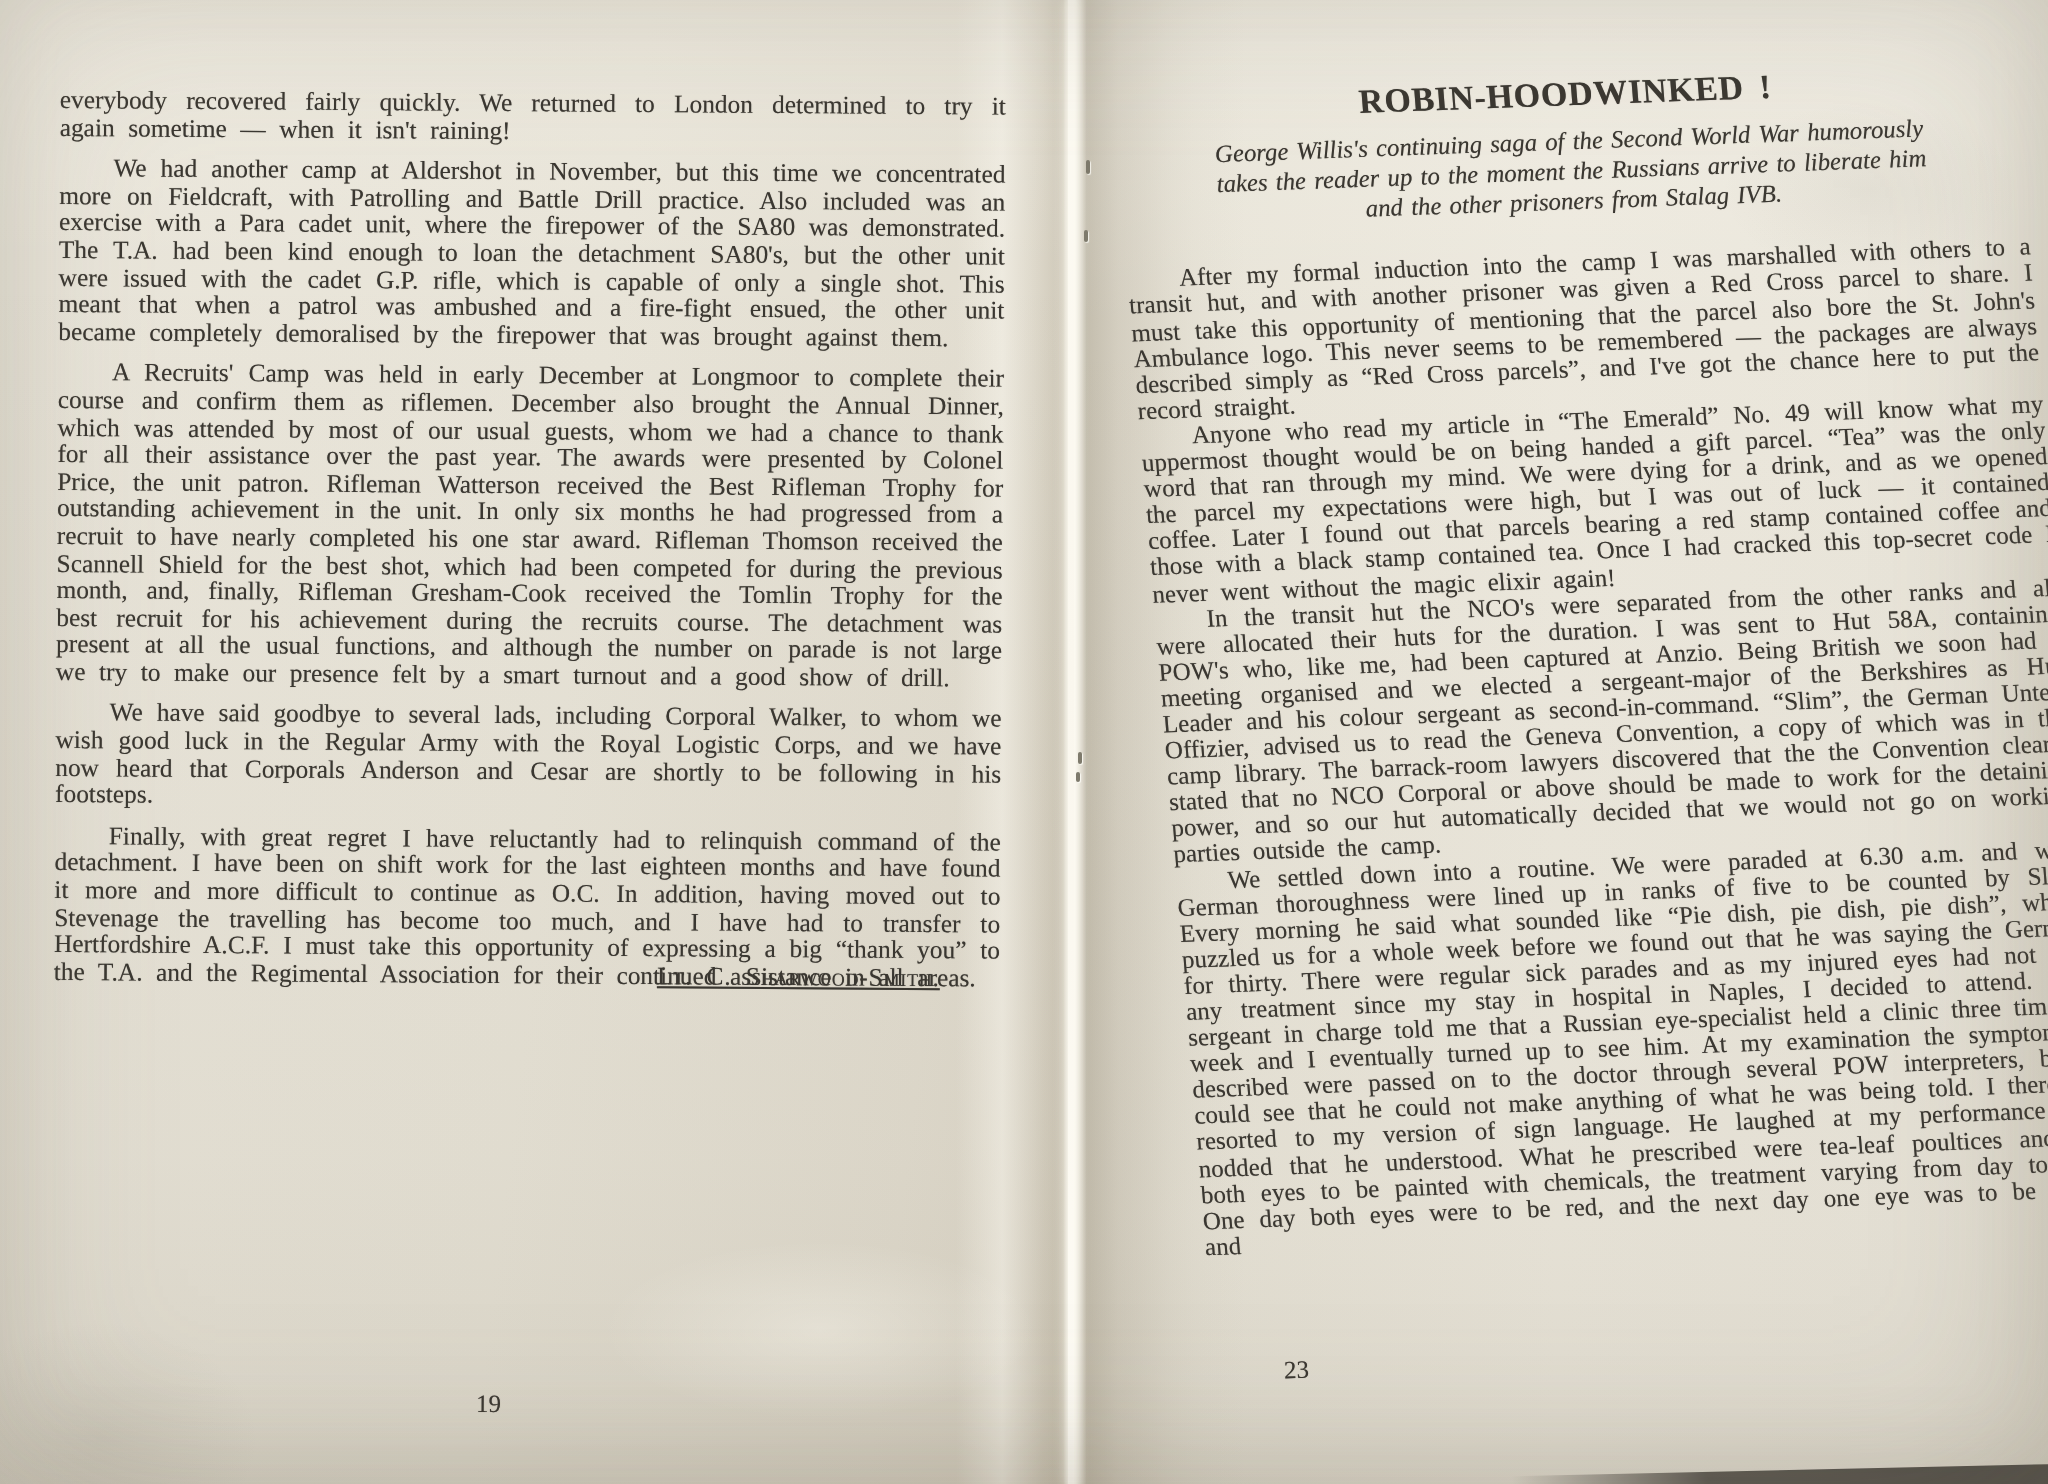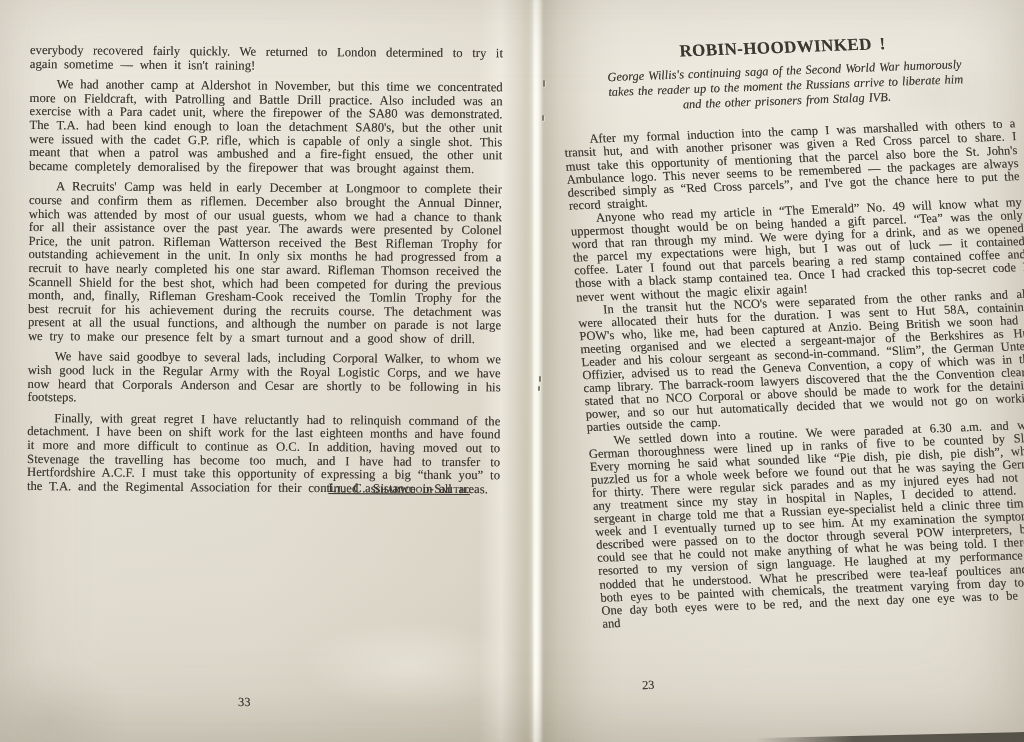--- a/index.html
+++ b/index.html
@@ -193,21 +193,21 @@
     <h1 class="article-title">ROBIN-HOODWINKED !</h1>
     <div class="standfirst">George Willis's continuing saga of the Second World War humorously
 takes the reader up to the moment the Russians arrive to liberate him
 and the other prisoners from Stalag IVB.</div>
     <p class="para">After my formal induction into the camp I was marshalled with others to a transit hut, and with another prisoner was given a Red Cross parcel to share. I must take this opportunity of mentioning that the parcel also bore the St. John's Ambulance logo. This never seems to be remembered — the packages are always described simply as “Red Cross parcels”, and I've got the chance here to put the record straight.</p>
     <p class="para">Anyone who read my article in “The Emerald” No. 49 will know what my uppermost thought would be on being handed a gift parcel. “Tea” was the only word that ran through my mind. We were dying for a drink, and as we opened the parcel my expectations were high, but I was out of luck — it contained coffee. Later I found out that parcels bearing a red stamp contained coffee and those with a black stamp contained tea. Once I had cracked this top-secret code I never went without the magic elixir again!</p>
     <p class="para">In the transit hut the NCO's were separated from the other ranks and all were allocated their huts for the duration. I was sent to Hut 58A, containing POW's who, like me, had been captured at Anzio. Being British we soon had a meeting organised and we elected a sergeant-major of the Berkshires as Hut Leader and his colour sergeant as second-in-command. “Slim”, the German Unter-Offizier, advised us to read the Geneva Convention, a copy of which was in the camp library. The barrack-room lawyers discovered that the the Convention clearly stated that no NCO Corporal or above should be made to work for the detaining power, and so our hut automatically decided that we would not go on working parties outside the camp.</p>
     <p class="para">We settled down into a routine. We were paraded at 6.30 a.m. and with German thoroughness were lined up in ranks of five to be counted by Slim. Every morning he said what sounded like “Pie dish, pie dish, pie dish”, which puzzled us for a whole week before we found out that he was saying the German for thirty. There were regular sick parades and as my injured eyes had not had any treatment since my stay in hospital in Naples, I decided to attend. The sergeant in charge told me that a Russian eye-specialist held a clinic three times a week and I eventually turned up to see him. At my examination the symptoms I described were passed on to the doctor through several POW interpreters, but I could see that he could not make anything of what he was being told. I therefore resorted to my version of sign language. He laughed at my performance and nodded that he understood. What he prescribed were tea-leaf poultices and for both eyes to be painted with chemicals, the treatment varying from day to day. One day both eyes were to be red, and the next day one eye was to be green and</p>
   </div>
 
-  <div class="pagenum left">33</div>
+  <div class="pagenum left">19</div>
   <div class="pagenum right">23</div>
 
   <div class="smudge a"></div>
   <div class="smudge b"></div>
   <div class="smudge c"></div>
   <div class="table-edge"></div>
   <div class="vignette"></div>
 
 </div>
 

